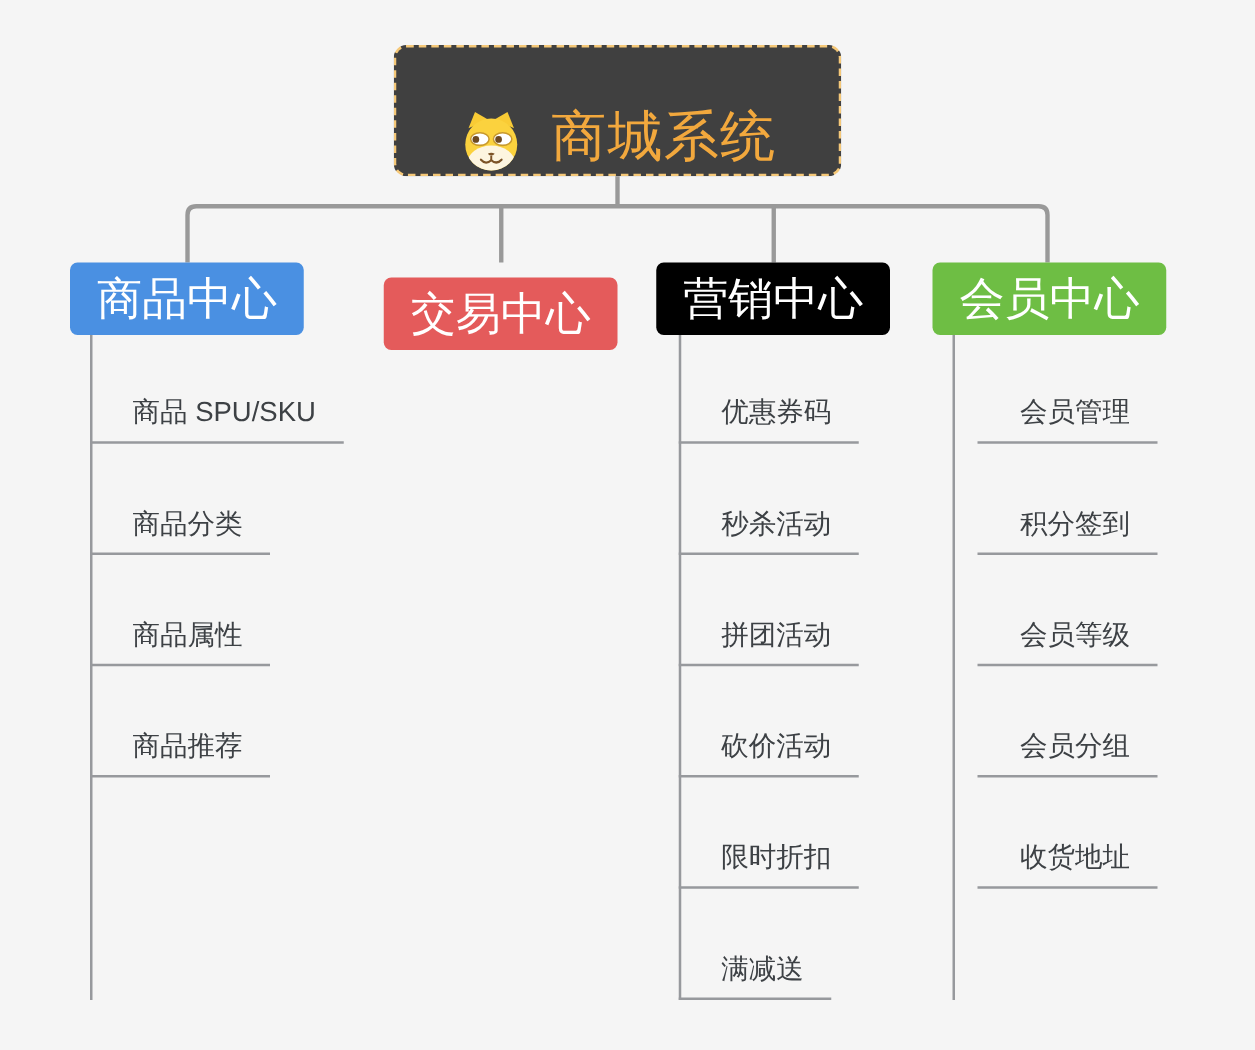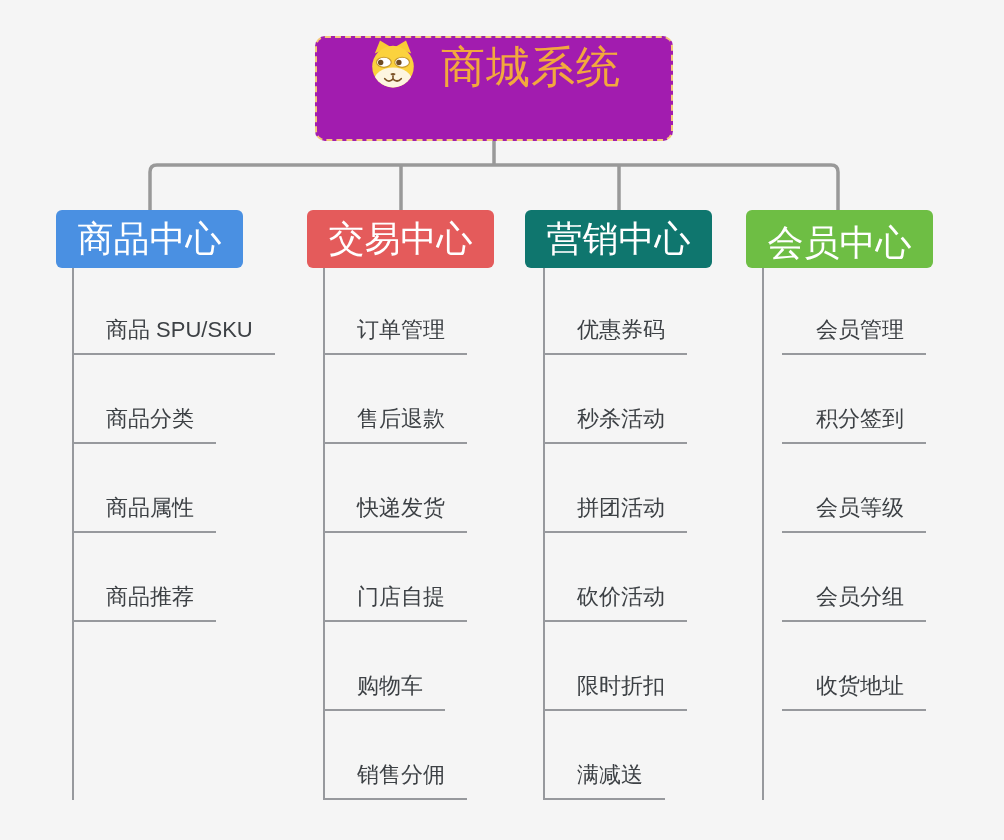--- a/index.html
+++ b/index.html
@@ -5,22 +5,22 @@
   html,body{margin:0;padding:0;}
   body{background:#f5f5f5;font-family:"Liberation Sans","DejaVu Sans",sans-serif;}
   .canvas{position:relative;width:1004px;height:840px;background:#f5f5f5;overflow:hidden;}
 
   
   .connectors{position:absolute;left:0;top:0;width:1004px;height:840px;pointer-events:none;}
 
   
   .root-node{
     position:absolute;left:315px;top:36px;width:358px;height:105px;
-    background:#a21caf;border:2px dashed #f5c878;border-radius:10px;
-    box-sizing:border-box;display:flex;align-items:flex-start;justify-content:center;gap:22px;
+    background:#404040;border:2px dashed #f5c878;border-radius:10px;
+    box-sizing:border-box;display:flex;align-items:flex-end;justify-content:center;gap:22px;
     cursor:pointer;
   }
   .root-title{font-size:44px;color:#f2a83d;letter-spacing:1px;white-space:nowrap;}
   .root-icon{width:52px;height:52px;flex:0 0 auto;}
 
   
   .branch-node{
     position:absolute;top:210px;width:187px;height:58px;border-radius:6px;
     display:flex;align-items:center;justify-content:center;
     color:#ffffff;font-size:36px;white-space:nowrap;cursor:pointer;
@@ -70,67 +70,46 @@
       <path d="M26.8 41.5 Q30 39.5 33.2 41.5 Q30 45 26.8 41.5 Z" fill="#7c5327"></path>
       <path d="M30 44 L30 47" stroke="#7c5327" stroke-width="1.8" stroke-linecap="round"></path>
       <path d="M20.5 47 Q25 52 30 47.5 Q35 52 39.5 47" stroke="#7c5327" stroke-width="2" fill="none" stroke-linecap="round"></path>
     </svg>
     <span class="root-title">商城系统</span>
   </div>
 
   <div class="branch-node branch-0" style="background-color: rgb(74, 144, 226);">
     <span>商品中心</span>
   </div>
-  <div class="branch-node branch-1" style="background-color: rgb(228, 91, 91);">
+  <div class="branch-node branch-1" style="background-color: rgb(228, 91, 91); margin-top: 12px;">
     <span>交易中心</span>
   </div>
-  <div class="branch-node branch-2" style="background-color: #0f766e; align-items: center;">
+  <div class="branch-node branch-2" style="background-color: #000000; align-items: center;">
     <span>营销中心</span>
   </div>
-  <div class="branch-node branch-3" style="background-color: rgb(110, 190, 68); align-items: flex-end;">
+  <div class="branch-node branch-3" style="background-color: rgb(110, 190, 68);">
     <span>会员中心</span>
   </div>
 
   <div class="leaf-col col-0">
     <div class="leaf-vline"></div>
     <div class="leaf-row">
         <span class="leaf-label">商品 SPU/SKU</span>
       </div>
     <div class="leaf-row">
         <span class="leaf-label">商品分类</span>
       </div>
     <div class="leaf-row">
         <span class="leaf-label">商品属性</span>
       </div>
     <div class="leaf-row">
         <span class="leaf-label">商品推荐</span>
       </div>
   </div>
 
-  <div class="leaf-col col-1">
-    <div class="leaf-vline"></div>
-    <div class="leaf-row">
-        <span class="leaf-label">订单管理</span>
-      </div>
-    <div class="leaf-row">
-        <span class="leaf-label">售后退款</span>
-      </div>
-    <div class="leaf-row">
-        <span class="leaf-label">快递发货</span>
-      </div>
-    <div class="leaf-row">
-        <span class="leaf-label">门店自提</span>
-      </div>
-    <div class="leaf-row">
-        <span class="leaf-label">购物车</span>
-      </div>
-    <div class="leaf-row">
-        <span class="leaf-label">销售分佣</span>
-      </div>
-  </div>
 
   <div class="leaf-col col-2">
     <div class="leaf-vline"></div>
     <div class="leaf-row">
         <span class="leaf-label">优惠券码</span>
       </div>
     <div class="leaf-row">
         <span class="leaf-label">秒杀活动</span>
       </div>
     <div class="leaf-row">

